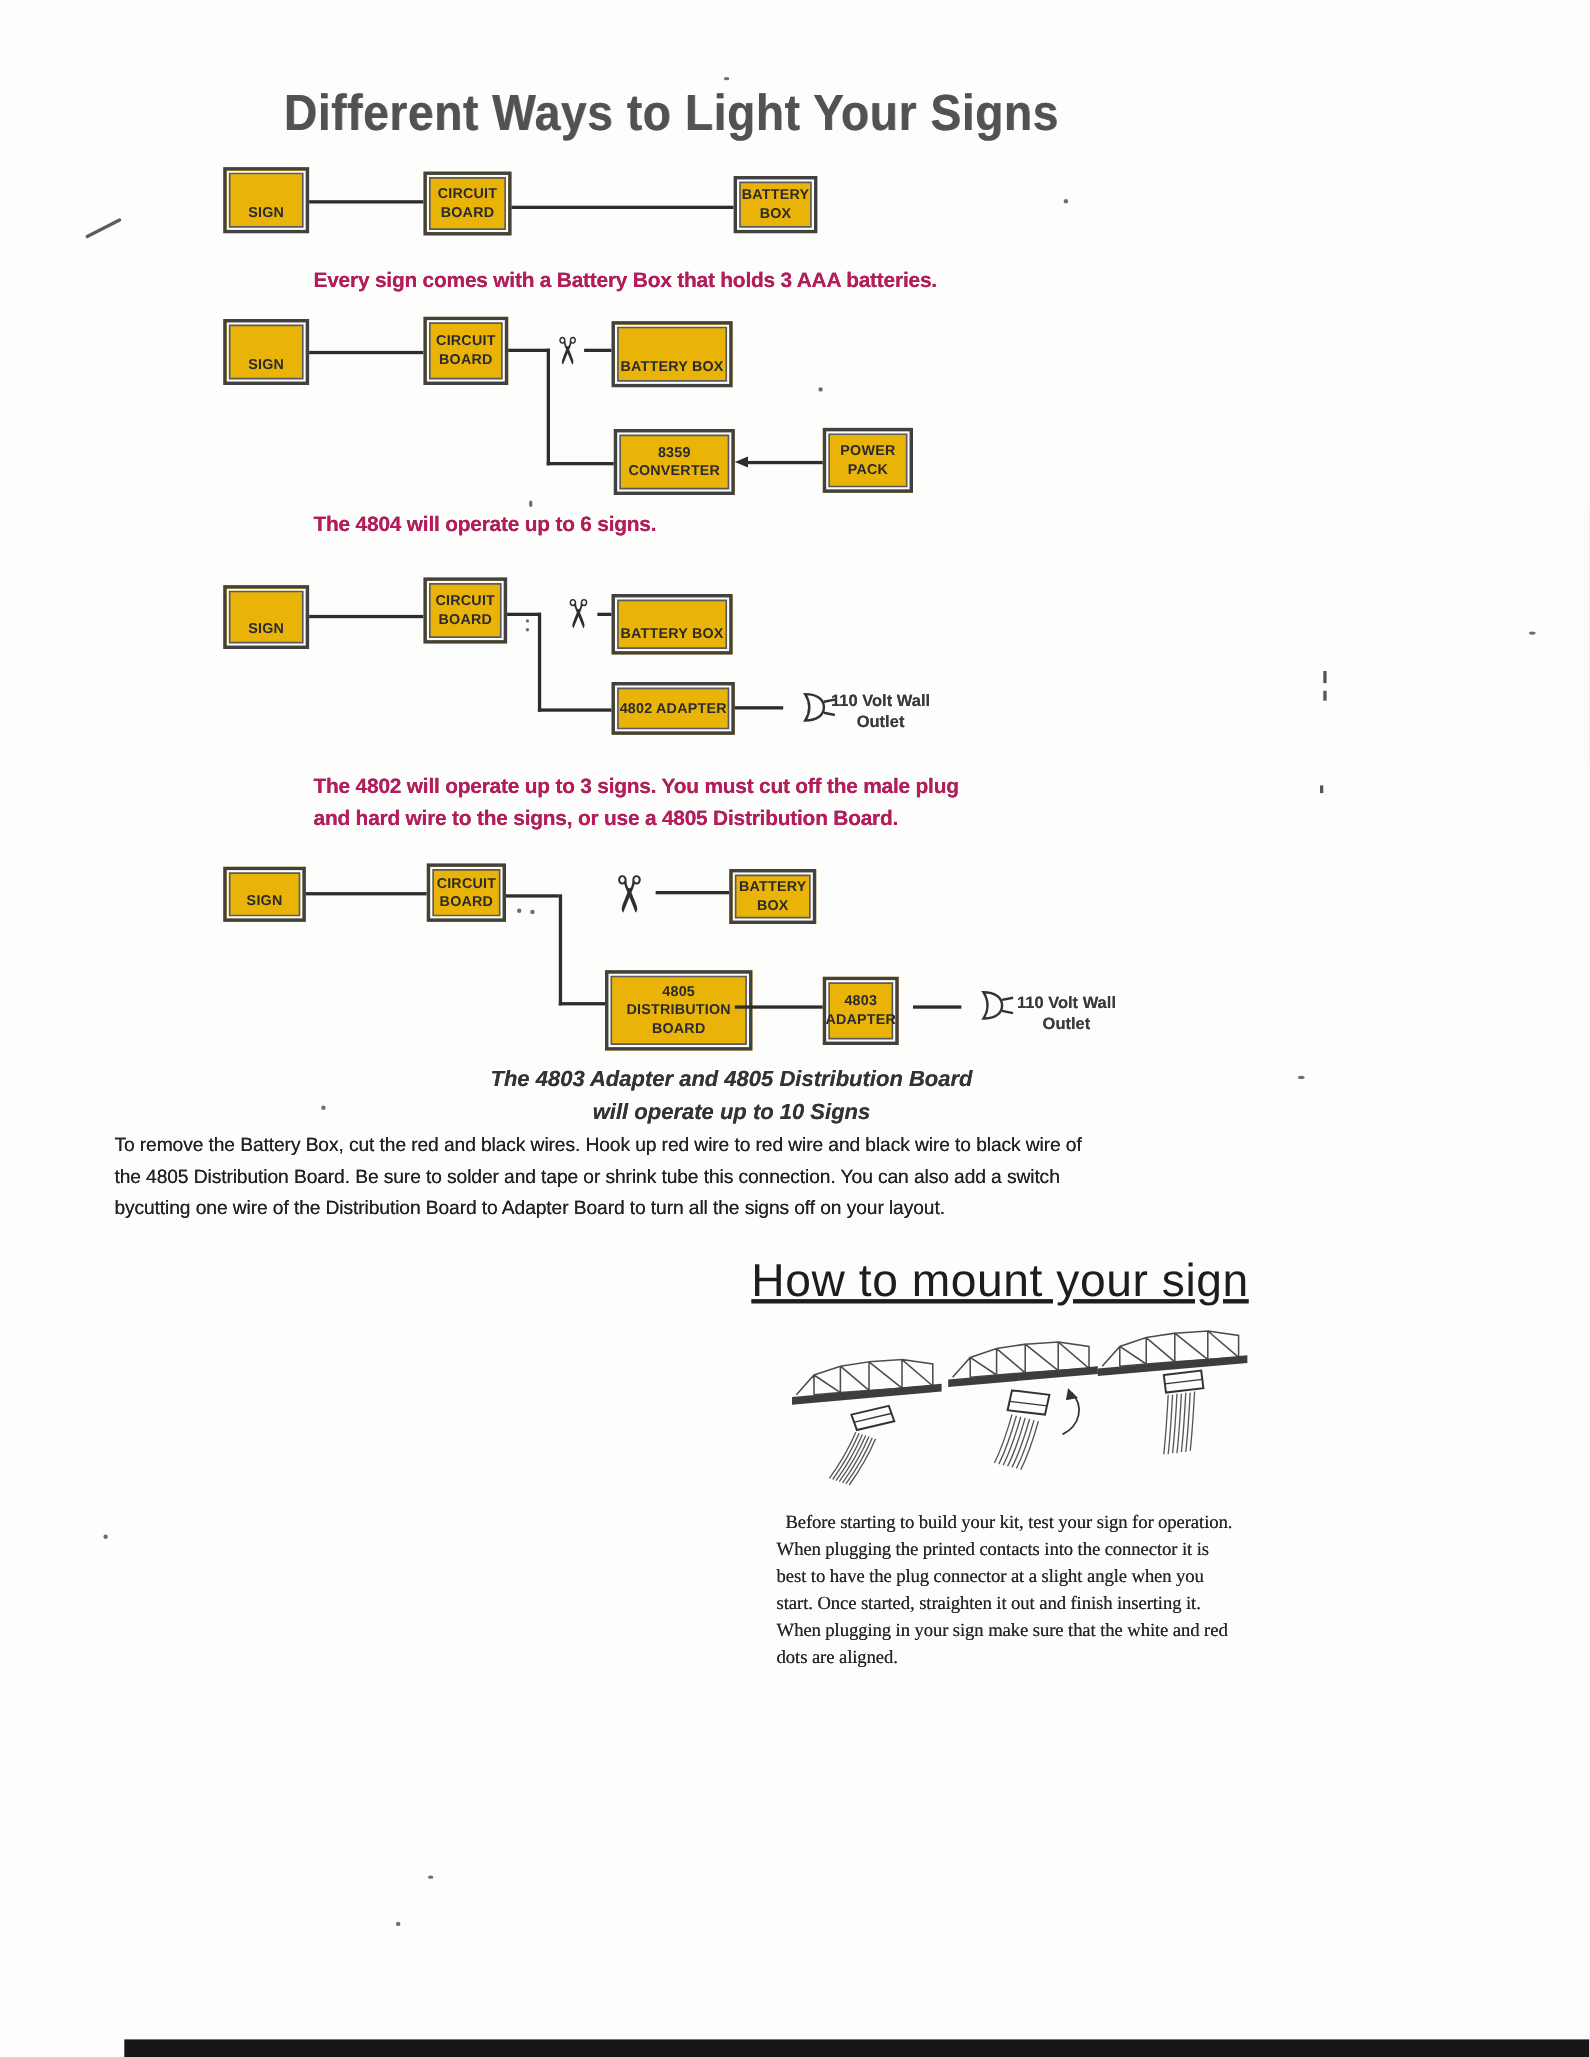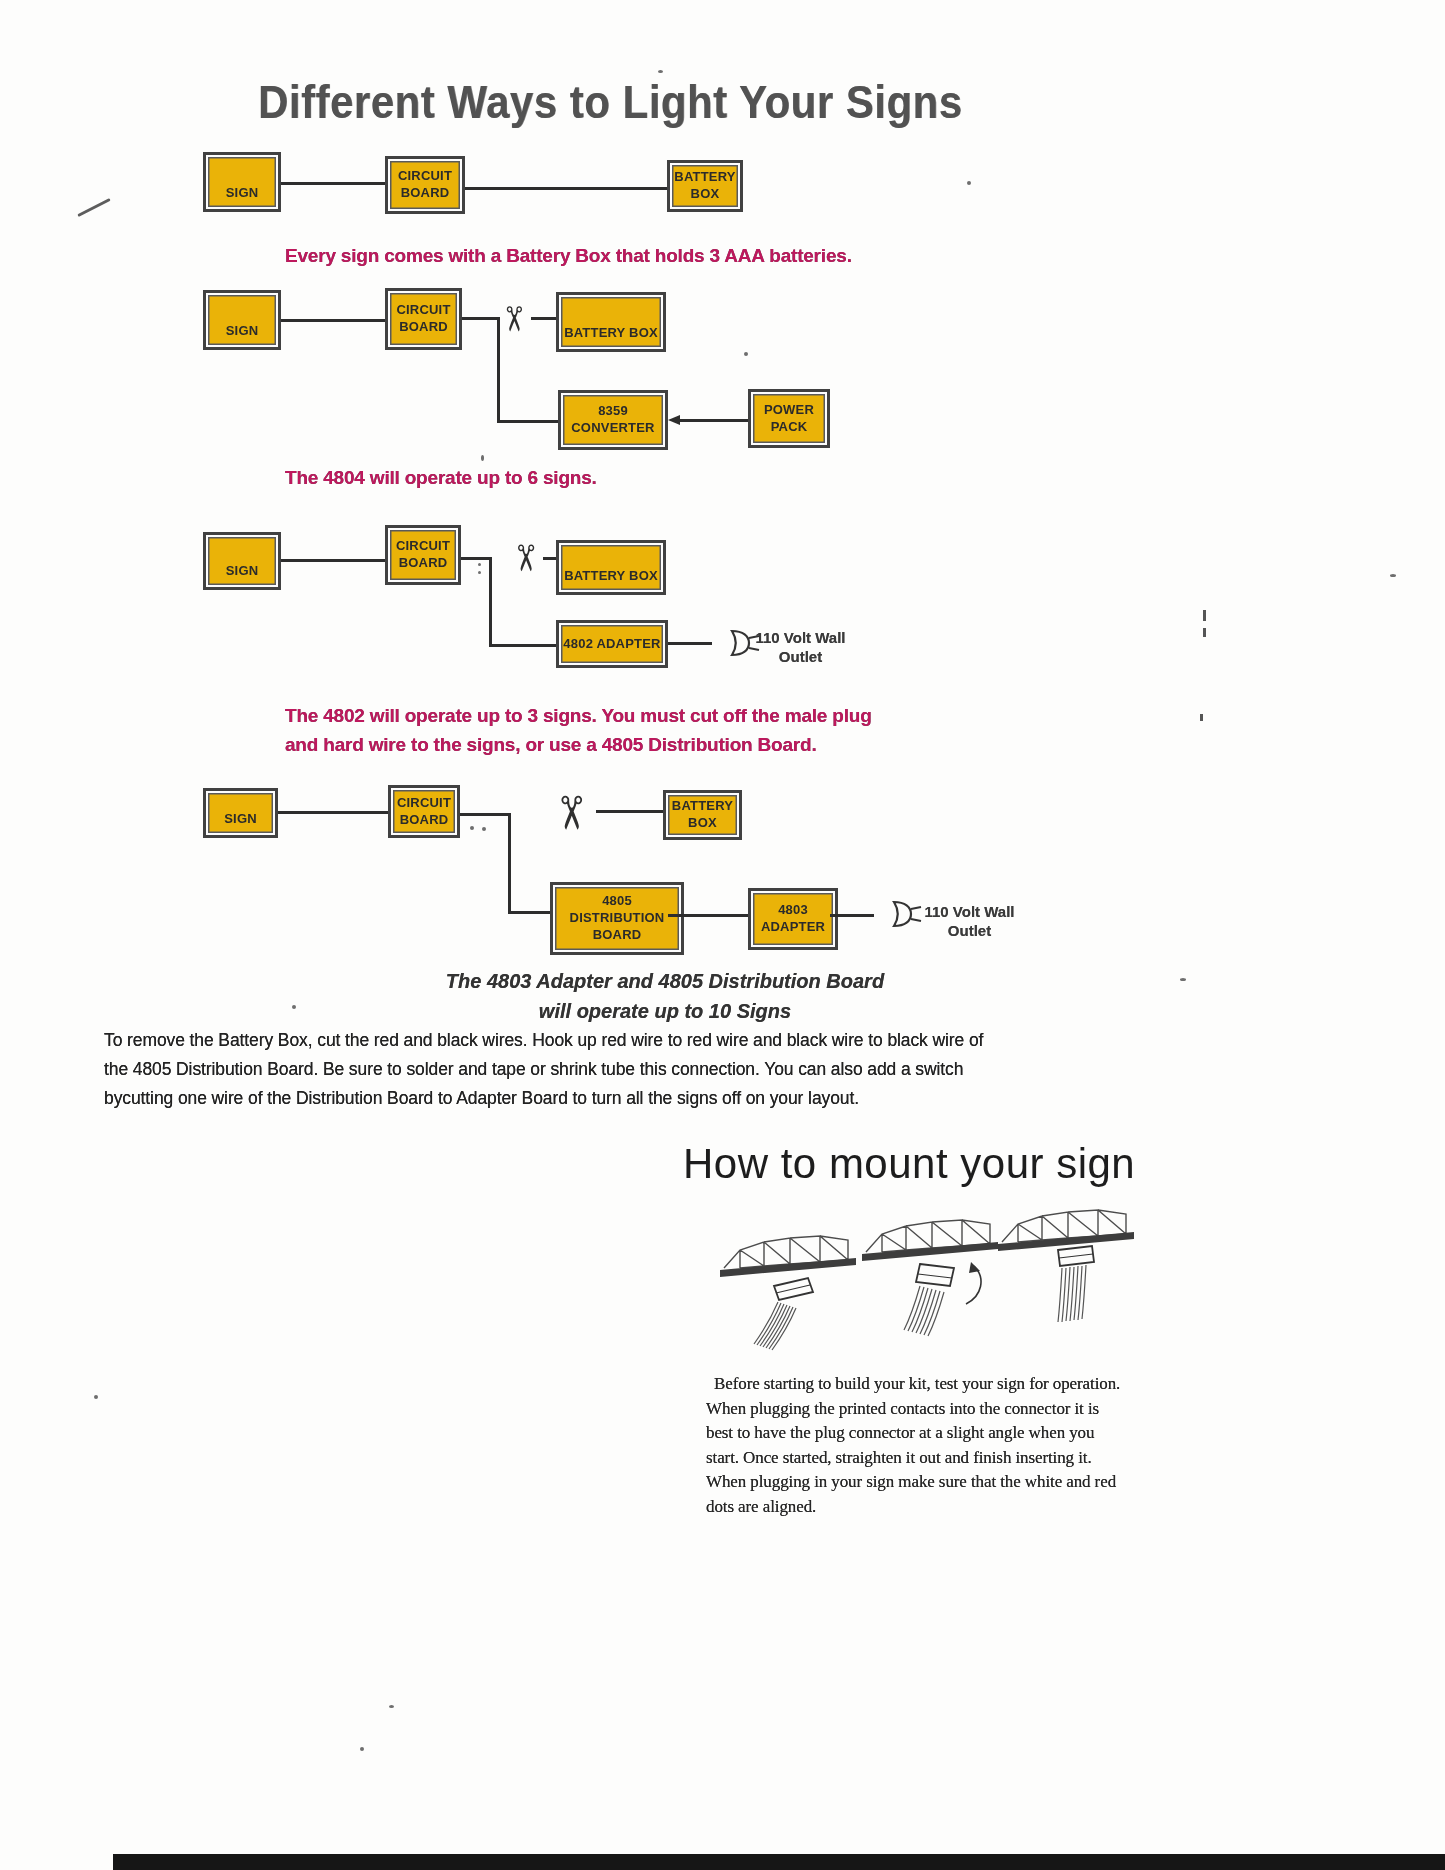--- a/index.html
+++ b/index.html
@@ -36,21 +36,21 @@
     color:#333; white-space:pre-line; text-align:center; line-height:30px;
     text-shadow:0 0 0.4px #555;
   }
   .note-para{
     position:absolute; left:104px; top:1026px; width:990px;
     font-size:17.5px; font-weight:400; color:#222; line-height:29px;
     white-space:pre-line; text-shadow:0 0 0.6px #333; letter-spacing:-0.1px;
   }
   .mount-title{
     position:absolute; left:683px; top:1140px;
-    font-size:42px; font-weight:400; color:#1d1d1d; letter-spacing:0.5px;
+    font-size:42px; font-weight:400; color:#1d1d1d; letter-spacing:0.5px;text-decoration:underline;
   }
   .mount-para{
     position:absolute; left:706px; top:1372px; width:450px;
     font-family:"Liberation Serif",serif;
     font-size:17px; color:#262626; line-height:24.5px;
     white-space:pre-line; text-indent:8px; text-shadow:0 0 0.5px #444;
     letter-spacing:-0.1px;
   }
   .scissors{
     position:absolute; color:#2f2f2f; transform:rotate(90deg);
@@ -141,21 +141,21 @@
   <span class="scissors" style="left:552px;top:790px;font-size:46px;">✂</span>
   <div class="wire-h" style="left:596px;top:810px;width:67px;"></div>
   <div class="box" style="left:663px;top:790px;width:79px;height:50px;">BATTERY
 BOX</div>
   <div class="wire-v" style="left:508px;top:813px;height:101px;"></div>
   <div class="wire-h" style="left:508px;top:911px;width:42px;"></div>
   <div class="box" style="left:550px;top:882px;width:134px;height:73px;">4805
 DISTRIBUTION
 BOARD</div>
   <div class="wire-h" style="left:668px;top:914px;width:80px;"></div>
-  <div class="box" style="left:748px;top:888px;width:90px;height:62px;">4803
+  <div class="box" style="left:748px;top:888px;width:69px;height:62px;">4803
 ADAPTER</div>
   <div class="wire-h" style="left:830px;top:914px;width:44px;"></div>
   <svg style="left:874px;top:898px;" width="48" height="32" viewBox="0 0 48 32">
     <path d="M20 4 C31 4 37 9 37 16 C37 23 31 28 20 28 C25 20 25 12 20 4 Z" fill="none" stroke="#333" stroke-width="2.2"></path>
     <path d="M37 11 L47 9" stroke="#333" stroke-width="2.2" fill="none"></path>
     <path d="M37 21 L47 23" stroke="#333" stroke-width="2.2" fill="none"></path>
   </svg>
   <div class="outlet-label" style="left:922px;top:902px;width:95px;">110 Volt Wall
 Outlet</div>
   <div class="caption-italic" style="left:430px;top:966px;width:470px;">The  4803  Adapter and 4805 Distribution Board

